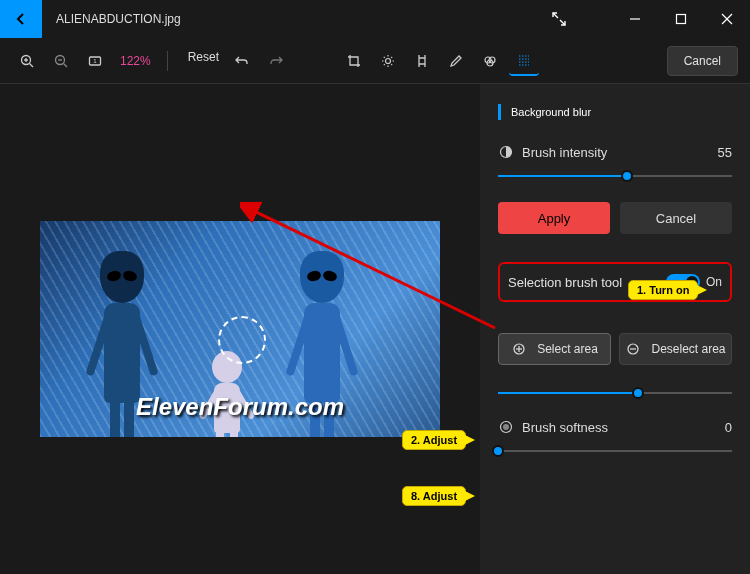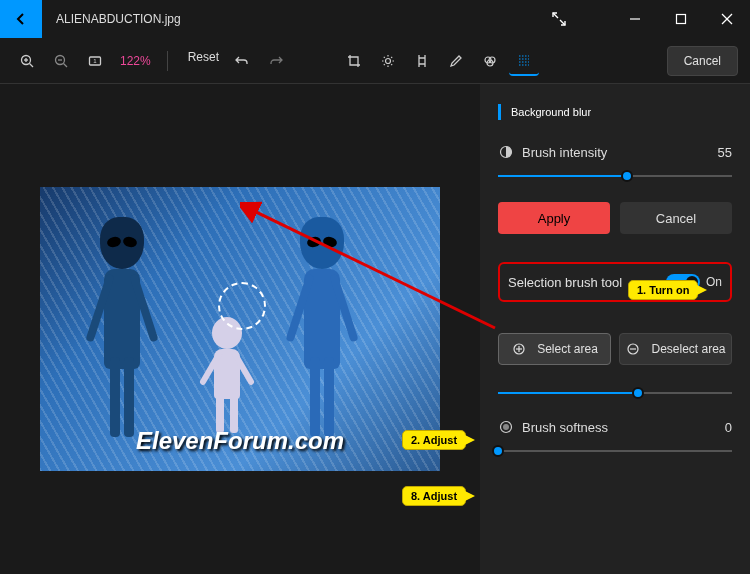--- a/index.html
+++ b/index.html
@@ -24,21 +24,21 @@
   .tool-btn.active { border-bottom: 2px solid #0098ff; }
   .spacer { flex:1; }
   .save-copy { display:flex; align-items:center; background:#333; border:1px solid #444; border-radius:4px; height:30px; margin-right:8px; }
   .save-copy-main { padding: 0 14px; font-size:12px; color:#999; cursor:pointer; }
   .save-copy-dd { width:30px; border-left:1px solid #444; display:flex; align-items:center; justify-content:center; cursor:pointer; height:100%; }
   .cancel-top { padding: 0 16px; height:30px; display:flex; align-items:center; background:#333; border:1px solid #444; border-radius:4px; font-size:12px; cursor:pointer; }
 
   
   .content { display:flex; height: calc(574px - 38px - 46px); }
   .canvas { flex:1; position:relative; display:flex; align-items:center; justify-content:center; background:#1a1a1a; }
-  .canvas-img { width: 400px; height: 284px; position:relative; overflow:hidden; background: linear-gradient(135deg,#173a6b 0%, #2d6fb8 30%, #4b8fd6 70%, #2a5a92 100%); }
+  .canvas-img { width: 400px; height: 216px; position:relative; overflow:hidden; background: linear-gradient(135deg,#173a6b 0%, #2d6fb8 30%, #4b8fd6 70%, #2a5a92 100%); }
   .stripes { position:absolute; inset:0; background-image: repeating-linear-gradient(60deg, rgba(255,255,255,0.15) 0px, rgba(255,255,255,0.15) 2px, transparent 2px, transparent 8px); }
   .alien { position:absolute; }
   .alien .head { width:44px; height:52px; background:#0e2a4a; border-radius:50% 50% 60% 60%; position:relative; }
   .alien .head::before, .alien .head::after { content:""; position:absolute; width:14px; height:10px; background:#000; border-radius:50%; top:20px; }
   .alien .head::before { left:7px; transform:rotate(-15deg); }
   .alien .head::after { right:7px; transform:rotate(15deg); }
   .alien .body { width:36px; height:100px; background:#1a4a7a; margin:0 auto; border-radius:10px 10px 6px 6px; }
   .alien .arm { width:8px; height:70px; background:#1a4a7a; position:absolute; top:56px; border-radius:4px; }
   .alien .arm.l { left:-4px; transform:rotate(18deg); }
   .alien .arm.r { right:-4px; transform:rotate(-18deg); }

